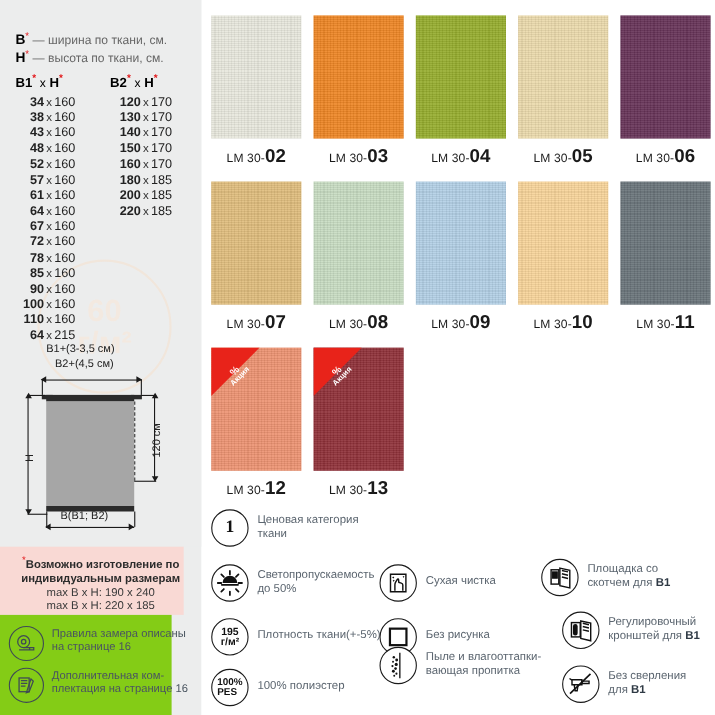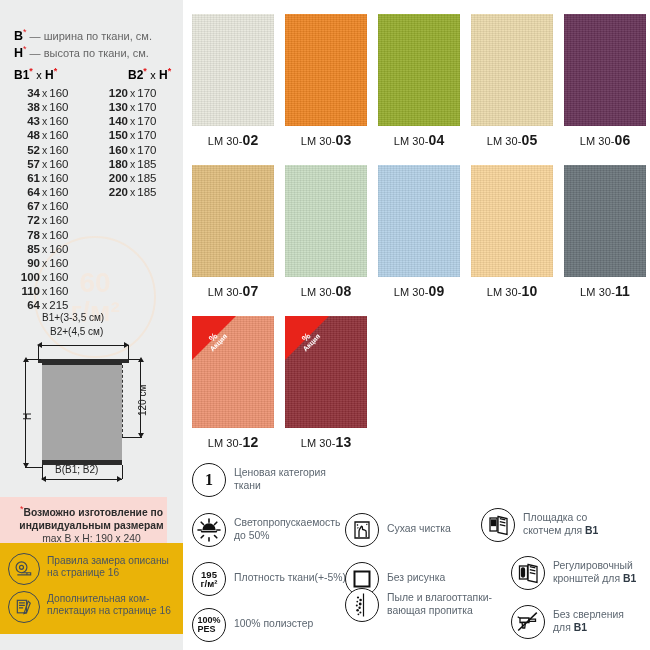--- a/index.html
+++ b/index.html
@@ -55,36 +55,36 @@
   .arw-d{border-left:3px solid transparent;border-right:3px solid transparent;border-top:5px solid #1a1a1a;}
   .vtext{position:absolute;font-size:10px;color:#222;transform:rotate(-90deg);transform-origin:left top;white-space:nowrap;}
   .dashv{position:absolute;width:0;border-left:1px dashed #333;}
 
   
   #pinknote{position:absolute;left:0;top:497px;width:167px;height:62px;background:#f9d9d4;}
   #pinknote .t{position:absolute;left:0;top:6px;width:183px;text-align:center;font-size:10.3px;color:#3a3a3a;line-height:12.6px;}
   #pinknote .t .hd{font-weight:bold;color:#2b2b2b;}
 
   
-  #bluenote{position:absolute;left:0;top:543px;width:183px;height:91px;background:#eab308;}
+  #bluenote{position:absolute;left:0;top:559px;width:156px;height:91px;background:#84cc16;}
   .note-row{position:absolute;left:8px;width:175px;display:flex;align-items:flex-start;gap:7px;}
   .note-ico{width:30px;height:30px;flex:0 0 30px;border:1.4px solid #3f4a55;border-radius:50%;
             display:flex;align-items:center;justify-content:center;}
   .note-tx{font-size:10.2px;color:#4a5560;line-height:12.4px;padding-top:2px;}
 
   
   .sw{position:absolute;width:82px;height:112px;overflow:hidden;}
   .sw .weave{
     position:absolute;inset:0;
     background-image:
       repeating-linear-gradient(0deg, rgba(0,0,0,.05) 0 1px, rgba(255,255,255,.05) 1px 2px),
       repeating-linear-gradient(90deg, rgba(0,0,0,.045) 0 1px, rgba(255,255,255,.045) 1px 3px);
   }
   .sw-lab{position:absolute;width:82px;text-align:center;font-size:11px;color:#1a1a1a;letter-spacing:.1px;}
-  .sw-lab b{font-weight:bold;font-size:14px;}
+  .sw-lab b{font-weight:bold;font-size:17px;}
   .ribbon{position:absolute;left:0;top:0;width:0;height:0;
           border-top:44px solid #e8231a;border-right:44px solid transparent;}
   .ribbon-tx{position:absolute;left:1px;top:4px;width:46px;height:40px;color:#fff;
              transform:rotate(-45deg);transform-origin:center center;
              font-size:7px;font-weight:bold;line-height:8px;text-align:center;
              display:flex;flex-direction:column;align-items:center;justify-content:center;}
   .ribbon-tx .pc{font-size:9px;}
 
   
   .ic-row{position:absolute;display:flex;align-items:flex-start;gap:8px;}
@@ -117,21 +117,21 @@
     <div class="legend-line" style="top:27px;">
       <b>В</b><span class="ast">*</span>
       <span class="dash">— ширина по ткани, см.</span>
     </div>
 
     <div class="colhead" style="left:14px;top:66px;">
       <span>В1</span><span class="ast">*</span>
       <span class="x">x</span>
       <span>Н</span><span class="ast">*</span>
     </div>
-    <div class="colhead" style="left:100px;top:66px;margin-left:28px;">
+    <div class="colhead" style="left:100px;top:66px;">
       <span>В2</span><span class="ast">*</span>
       <span class="x">x</span>
       <span>Н</span><span class="ast">*</span>
     </div>
 
     <div class="sizecol" id="col1" style="left:10px;top:86px;">
         <span class="r"><span class="a">34</span><span class="x">x</span><span class="b">160</span></span>
         <span class="r"><span class="a">38</span><span class="x">x</span><span class="b">160</span></span>
         <span class="r"><span class="a">43</span><span class="x">x</span><span class="b">160</span></span>
         <span class="r"><span class="a">48</span><span class="x">x</span><span class="b">160</span></span>
@@ -383,21 +383,21 @@
               <circle cx="11.4" cy="20.4" r="1"></circle>
             <circle cx="9.4" cy="22.3" r="0.9"></circle>
           </g>
         </svg>
       </span>
       <span class="ic-tx">
         <span>Пыле и влагооттапки-</span><br><span>вающая пропитка</span>
       </span>
     </div>
 
-    <div class="ic-row" style="left:481px;top:508px;width:135px;">
+    <div class="ic-row" style="left:492px;top:508px;width:135px;">
       <span class="ic-c">
         <svg width="25" height="25" viewBox="0 0 25 25" fill="none" stroke="#111" stroke-width="1.3">
           <path d="M12 3.5l9 2v16l-9-2z" fill="#fff"></path>
           <path d="M13.8 5.6l5.6 1.3M13.8 8.6l5.6 1.3M13.8 11.6l5.6 1.3"></path>
           <rect x="4" y="5" width="7" height="13" fill="#fff"></rect>
           <rect x="5.5" y="7" width="4" height="5.5" fill="#111"></rect>
         </svg>
       </span>
       <span class="ic-tx">
         <span>Площадка со</span><br>

